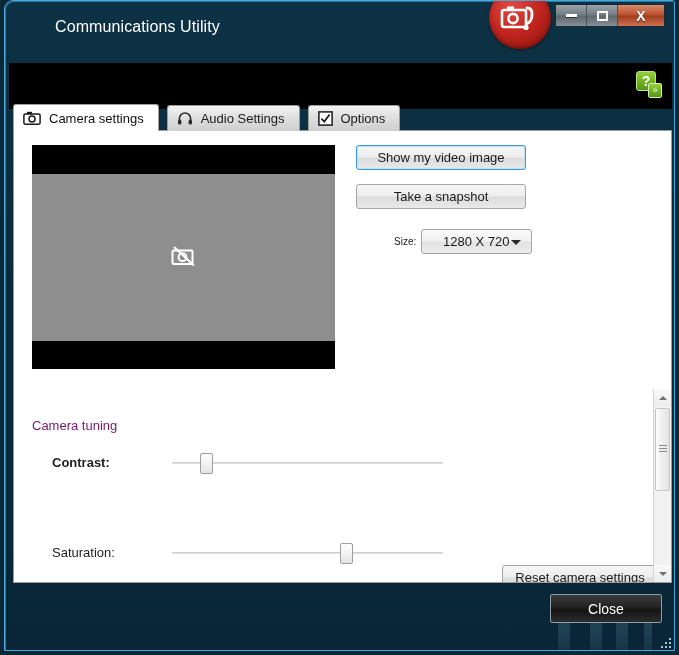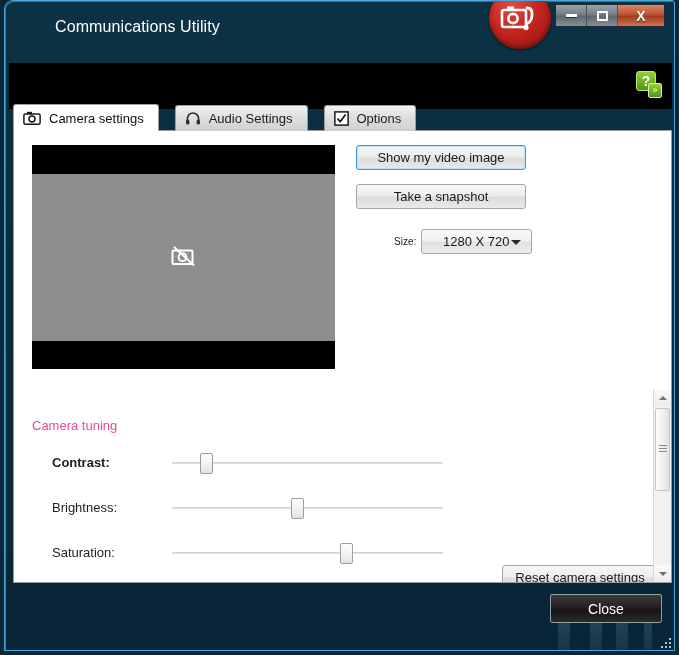--- a/index.html
+++ b/index.html
@@ -161,21 +161,21 @@
     display: flex; align-items: center;
     padding: 0 14px 0 9px;
     font-size: 13px;
     color: #1b1b1b;
     background: linear-gradient(180deg,#f3f3f3 0%,#dfdfdf 45%,#cfcfcf 100%);
     border: 1px solid #9c9c9c;
     border-bottom: none;
     border-top-left-radius: 3px;
     border-top-right-radius: 3px;
     box-sizing: border-box;
-    margin-right: 16px;
+    margin-right: 8px;
   }
   .tab.active {
     background: #ffffff;
     border-color: #a0a0a0;
     color: #111;
     height: 27px;
   }
   .tab-ico { margin-right: 8px; display: flex; align-items: center; }
 
   
@@ -245,21 +245,21 @@
     width: 0; height: 0;
     border-left: 5px solid transparent;
     border-right: 5px solid transparent;
     border-top: 5px solid #2a2a2a;
   }
 
   
   .section-title {
     position: absolute;
     left: 18px; top: 287px;
-    font-size: 13px; color: #ec4899;
+    font-size: 13px; color: #701a75;
   }
   .slider-row { position: absolute; left: 0; width: 100%; height: 24px; }
   .slider-label {
     position: absolute;
     left: 38px; top: 4px;
     font-size: 13px; color: #222;
   }
   .track {
     position: absolute;
     left: 158px; top: 11px;
@@ -448,26 +448,20 @@
 
       <div class="section-title">Camera tuning</div>
 
       <div class="slider-row" style="top:320px;font-weight:bold;">
         <span class="slider-label">Contrast:</span>
         <div class="track">
           <div class="thumb" id="thumb-contrast" style="left: 28.38px;"></div>
         </div>
       </div>
 
-      <div class="slider-row" style="top:365px;">
-        <span class="slider-label">Brightness:</span>
-        <div class="track">
-          <div class="thumb" id="thumb-brightness" style="left: 118.68px;"></div>
-        </div>
-      </div>
 
       <div class="slider-row" style="top:410px;">
         <span class="slider-label">Saturation:</span>
         <div class="track">
           <div class="thumb" id="thumb-saturation" style="left: 167.7px;"></div>
         </div>
       </div>
 
       <div class="btn" id="btn-reset">Reset camera settings</div>
 

